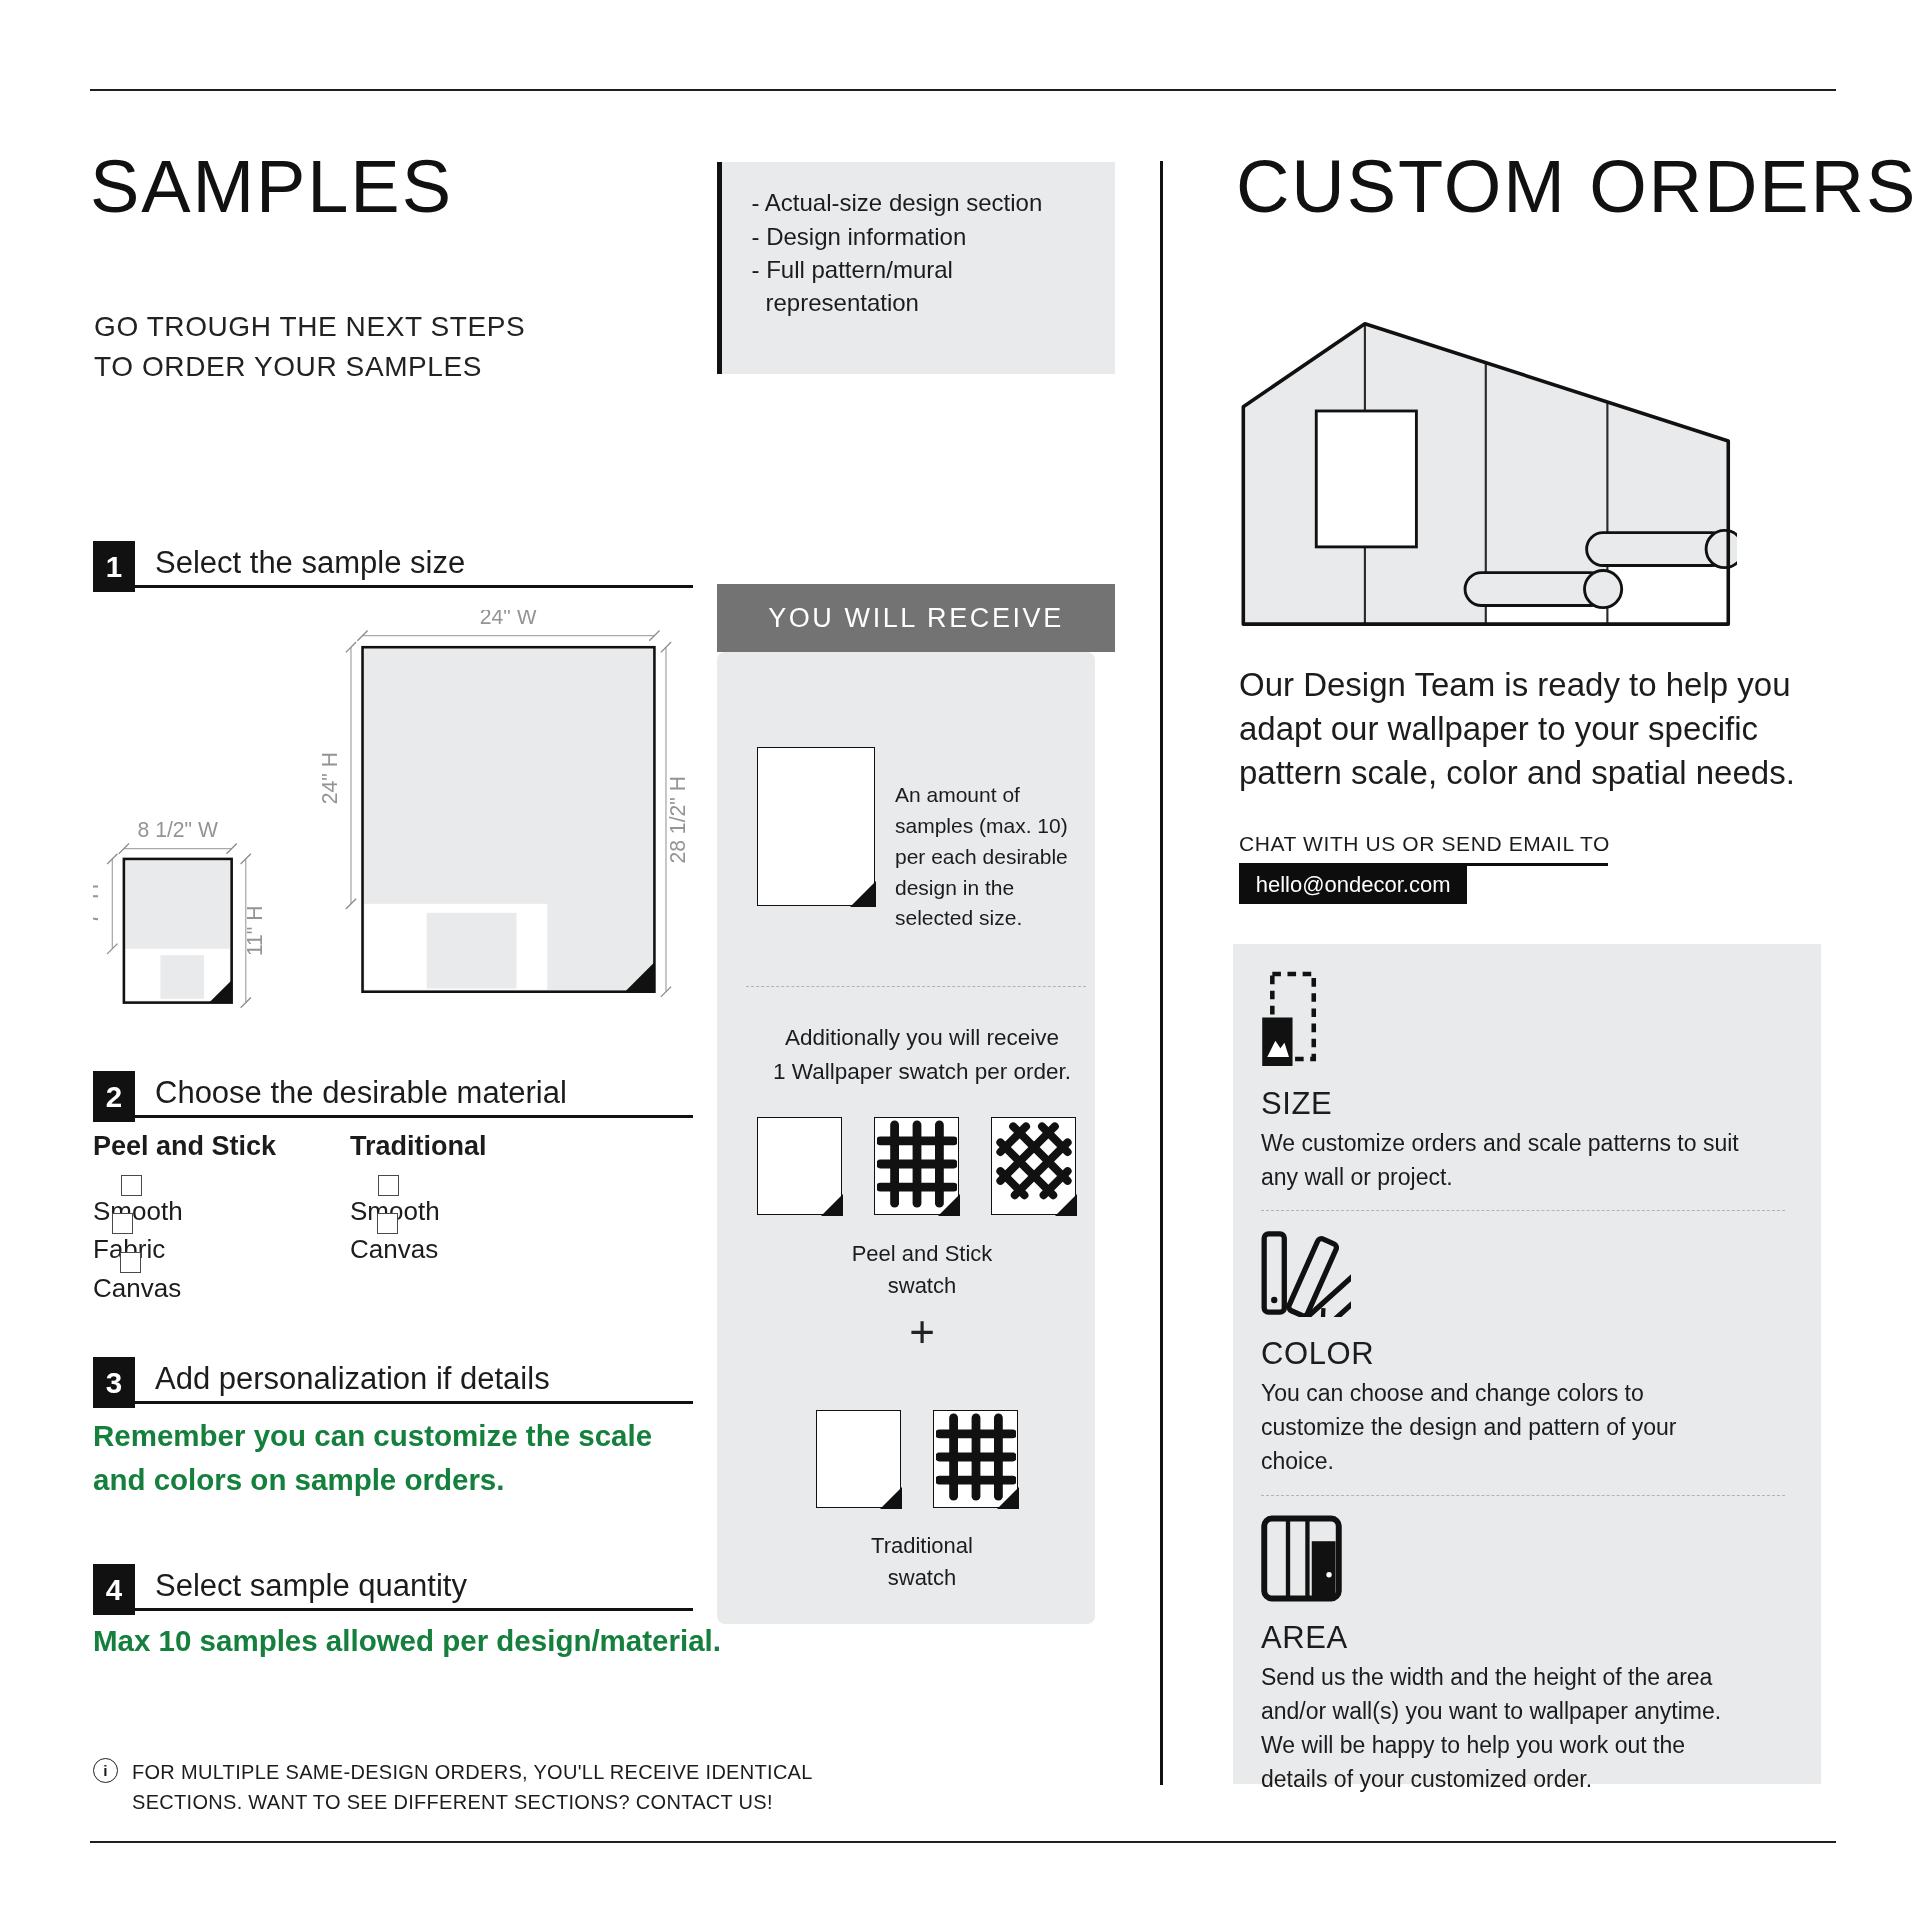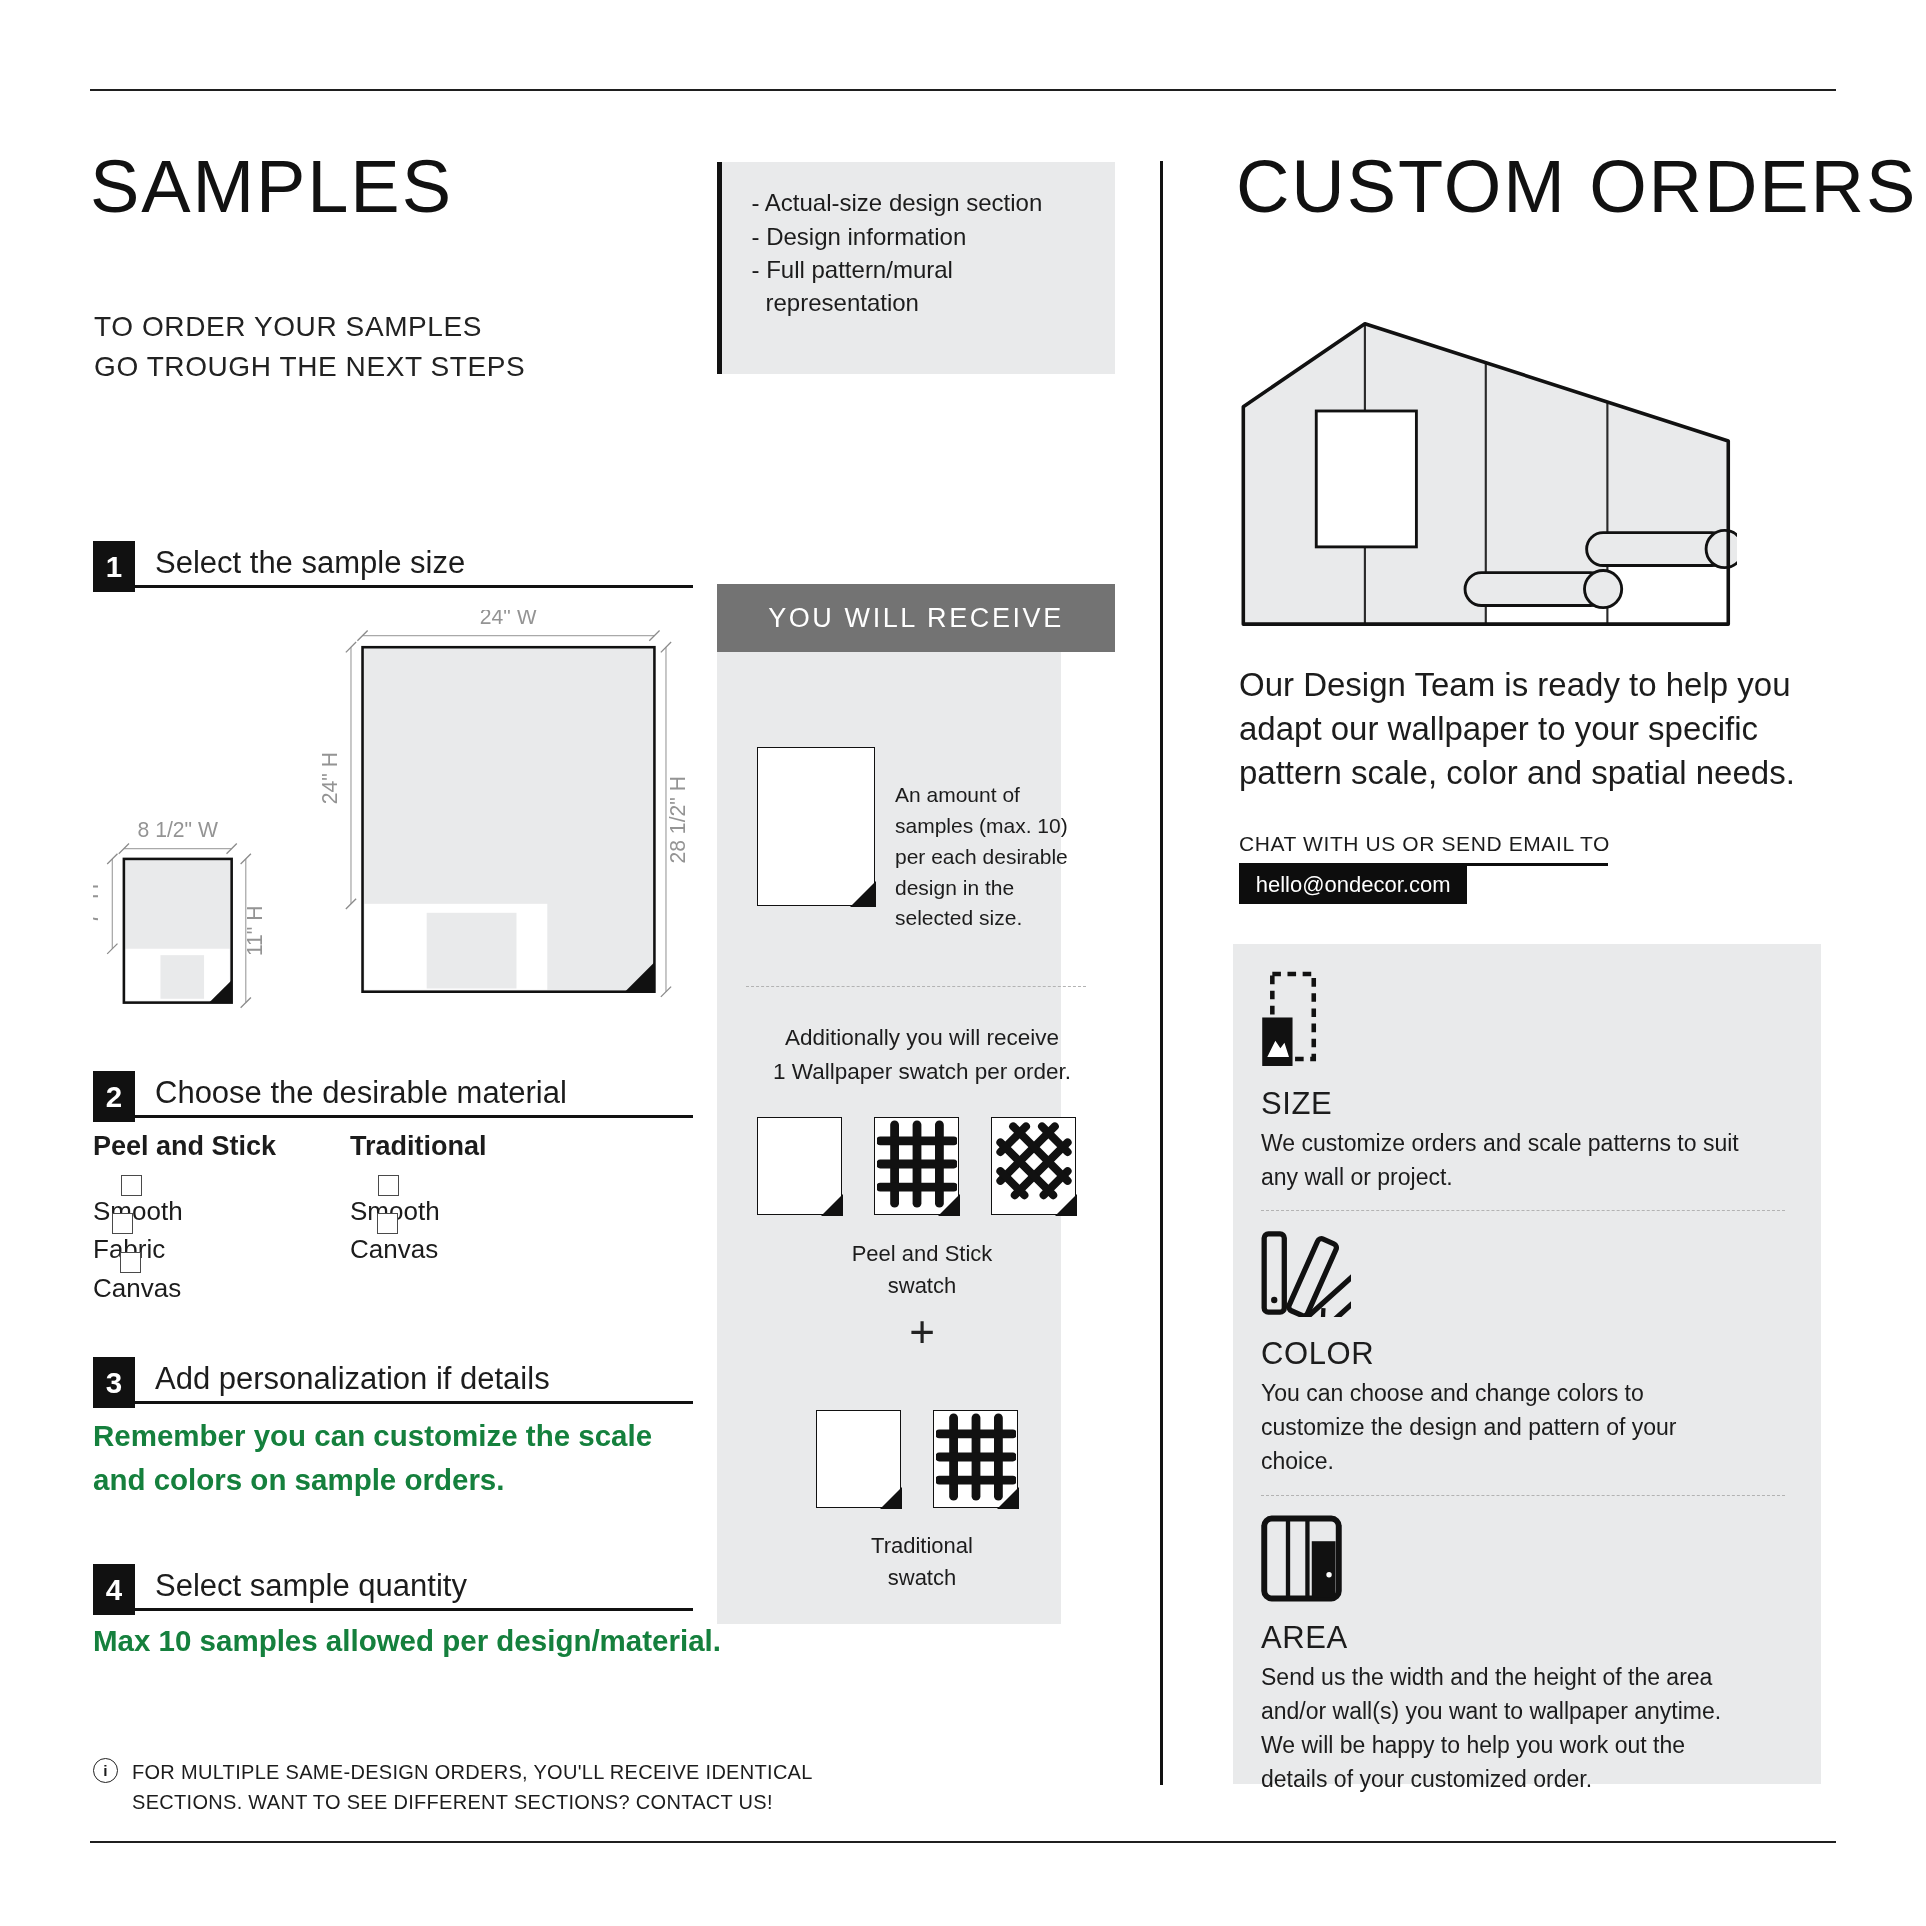--- a/index.html
+++ b/index.html
@@ -38,21 +38,21 @@
   
   .includes-box{position:absolute;left:717px;top:162px;width:398px;height:212px;background:#e9eaeb;
                 border-left:5.8px solid #111;box-sizing:border-box;padding:24.4px 19px 0 29.5px;}
   .includes-title{font-size:27px;font-weight:bold;margin-bottom:13px;letter-spacing:0.3px;}
   .includes-item{font-size:24px;line-height:1.38;padding-left:14px;text-indent:-14px;}
 
   
   .banner{position:absolute;left:717px;top:584px;width:398px;height:68px;background:#737373;
           color:#fff;display:flex;align-items:center;justify-content:center;
           font-size:27px;letter-spacing:2.6px;white-space:nowrap;}
-  .receive-panel{position:absolute;left:717px;top:652px;width:344px;height:972px;background:#e9eaeb;}
+  .receive-panel{position:absolute;left:717px;top:652px;width:378px;height:972px;background:#e9eaeb;border-radius:8px;}
 
   .page-card{position:absolute;background:#fff;border:1.9px solid #111;}
   .fold{position:absolute;right:-1.9px;bottom:-1.9px;width:0;height:0;border-style:solid;
         border-width:0 0 26px 26px;border-color:transparent transparent #111 transparent;}
   .fold.small{border-width:0 0 22px 22px;}
 
   .amount-text{position:absolute;left:178px;top:128px;width:200px;font-size:21px;line-height:1.47;}
   .dash-div{position:absolute;border-top:1.3px dashed #b3b3b3;}
   .centered-block{position:absolute;left:0;width:398px;text-align:center;padding-left:6px;}
   .add-line{font-size:22.5px;line-height:1.5;}
@@ -79,22 +79,22 @@
 
 <div id="canvas">
 
   <div class="h-rule" style="top:89px;"></div>
   <div class="h-rule" style="top:1841px;"></div>
   <div class="v-divider"></div>
 
   <div class="abs big-title" style="left:90px;top:144px;">SAMPLES</div>
 
   <div class="abs subtitle" style="left:94px;top:307px;">
+    <div>GO TROUGH THE NEXT STEPS</div>
     <div>TO ORDER YOUR SAMPLES</div>
-    <div>GO TROUGH THE NEXT STEPS</div>
   </div>
 
   <div class="step-header" style="top:541px;">
     <div class="step-line"></div>
     <div class="step-num">1</div>
     <div class="step-label">Select the sample size</div>
   </div>
 
   <svg class="abs" style="left:93px;top:610px;" width="600" height="417" viewBox="0 0 935 650">
 

